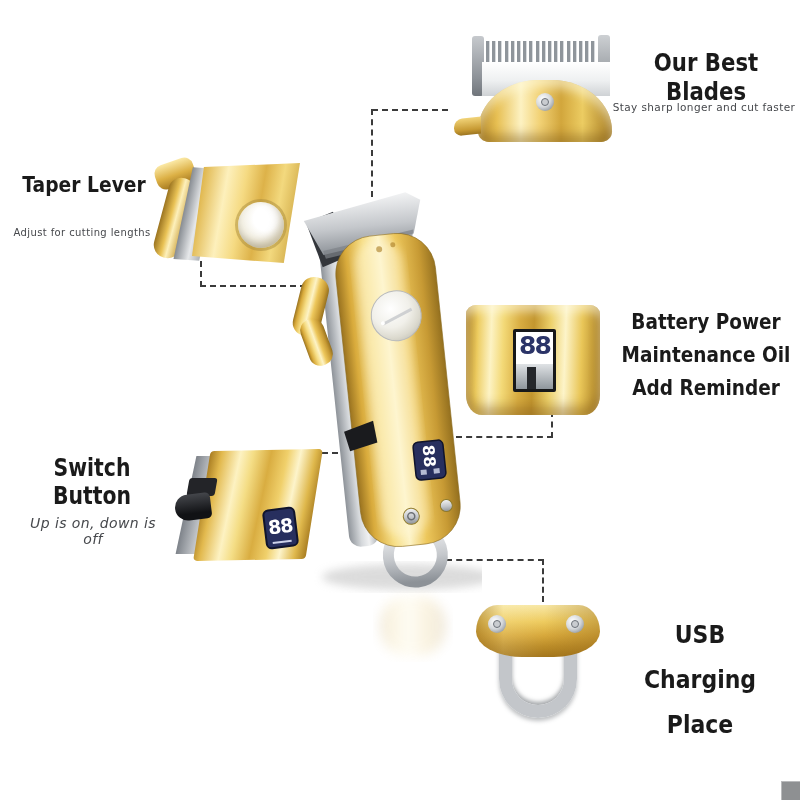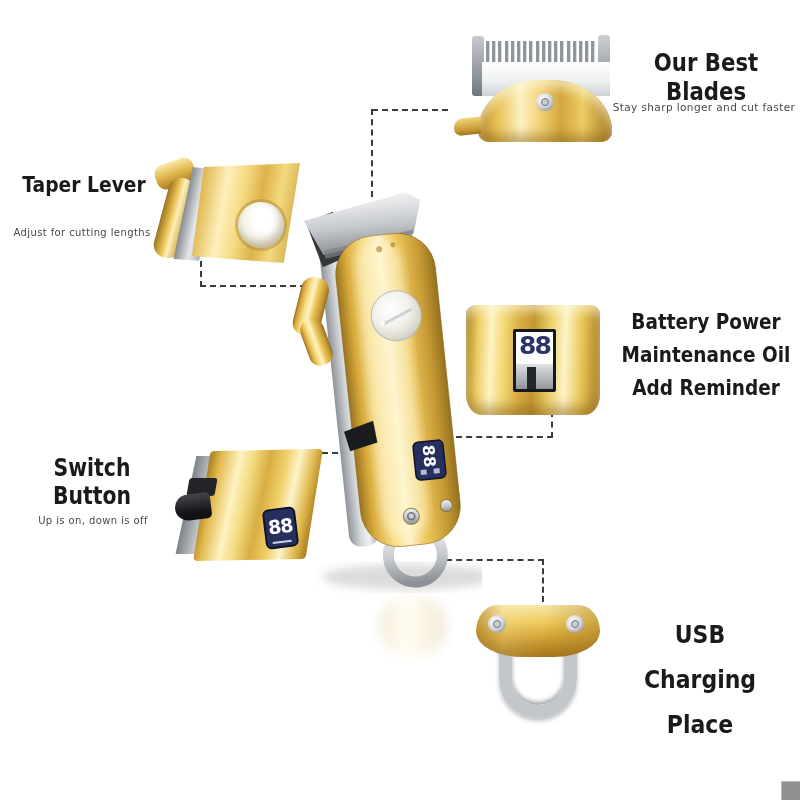--- a/index.html
+++ b/index.html
@@ -11,21 +11,21 @@
   .title{font-weight:bold;color:#1a1a1a;text-align:center;transform:scaleX(.85);transform-origin:center;}
   .subtitle{color:#46484c;text-align:center;filter:blur(.45px);letter-spacing:.4px;}
 
   .blades-title{left:612px;top:48px;width:188px;font-size:25px;}
   .blades-sub{left:606px;top:101px;width:196px;font-size:10.5px;}
   .taper-title{left:8px;top:172px;width:152px;font-size:22px;}
   .taper-sub{left:6px;top:227px;width:152px;font-size:10px;}
   .battery-text{left:610px;top:306px;width:192px;font-size:21px;font-weight:bold;
                 text-align:center;line-height:33px;transform:scaleX(.88);transform-origin:center;}
   .switch-title{left:6px;top:454px;width:172px;font-size:24px;}
-  .switch-sub{left:22px;top:515px;width:142px;font-size:10px;}
+  .switch-sub{left:22px;top:515px;width:142px;font-size:14px;font-style:italic;}
   .usb-text{left:600px;top:612px;width:200px;font-size:25px;font-weight:bold;
             text-align:center;line-height:45px;transform:scaleX(.88);transform-origin:center;}
 
   
   .dash-h{border-top:2px dashed #3b3b3b;height:0;}
   .dash-v{border-left:2px dashed #3b3b3b;width:0;}
 
   
   .blade-inset{left:446px;top:30px;width:172px;height:114px;}
   .blade-teeth{left:40px;top:11px;width:112px;height:23px;

